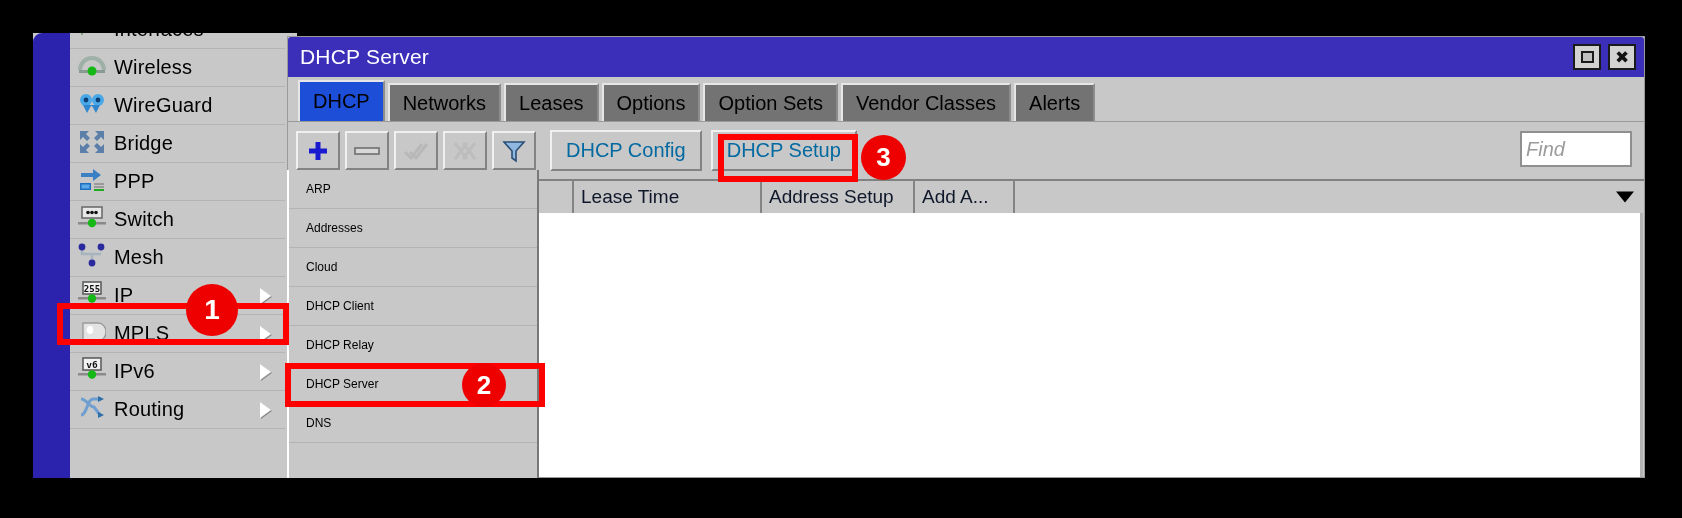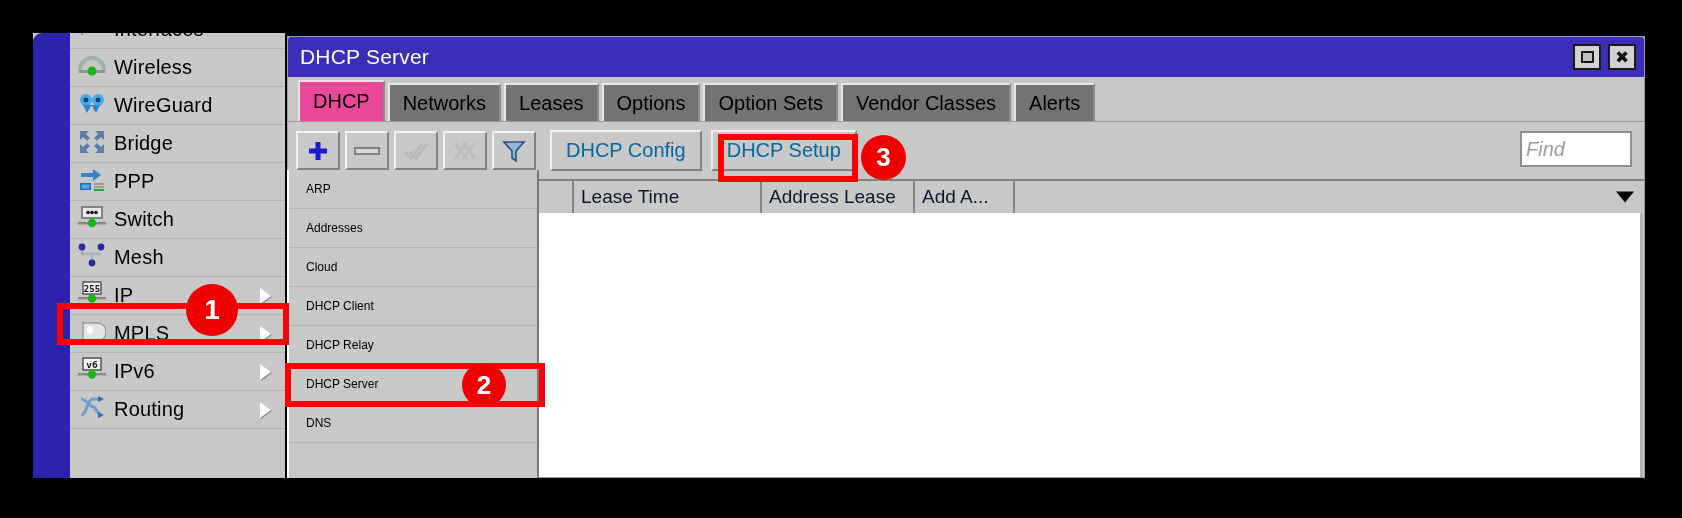--- a/index.html
+++ b/index.html
@@ -22,20 +22,21 @@
 
   
   #sidebar {
     position: absolute;
     left: 33px;
     top: 33px;
     width: 252px;
     height: 445px;
     background: #c8c8c8;
     overflow: hidden;
+    padding-left: 12px;
   }
   #sidebar-stripe {
     position: absolute;
     left: 0;
     top: 0;
     width: 37px;
     height: 445px;
     background: #2b22ad;
     border-top-left-radius: 9px;
   }
@@ -186,21 +187,21 @@
     border-left: 2px solid #e6e6e6;
     border-right: 2px solid #8c8c8c;
     box-sizing: border-box;
     display: flex;
     align-items: center;
     font-size: 20px;
     color: #000;
     white-space: nowrap;
   }
   .tab.active {
-    background: #ec4899;
+    background: #1d4ed8;
     height: 41px;
     border-bottom: none;
     position: relative;
     z-index: 2;
   }
 
   
   #toolbar {
     position: relative;
     height: 57px;
@@ -567,21 +568,21 @@
       <div class="col" style="width:173px">
           <span>terface</span>
         </div>
       <div class="col" style="width:113px">
           <span>Relay</span>
         </div>
       <div class="col" style="width:188px">
           <span>Lease Time</span>
         </div>
       <div class="col" style="width:153px">
-          <span>Address Lease</span>
+          <span>Address Setup</span>
         </div>
       <div class="col" style="width:100px">
           <span>Add A...</span>
         </div>
       <div id="col-spacer">
         <span id="col-dropdown"></span>
       </div>
     </div>
 
     <div id="table-body"></div>

